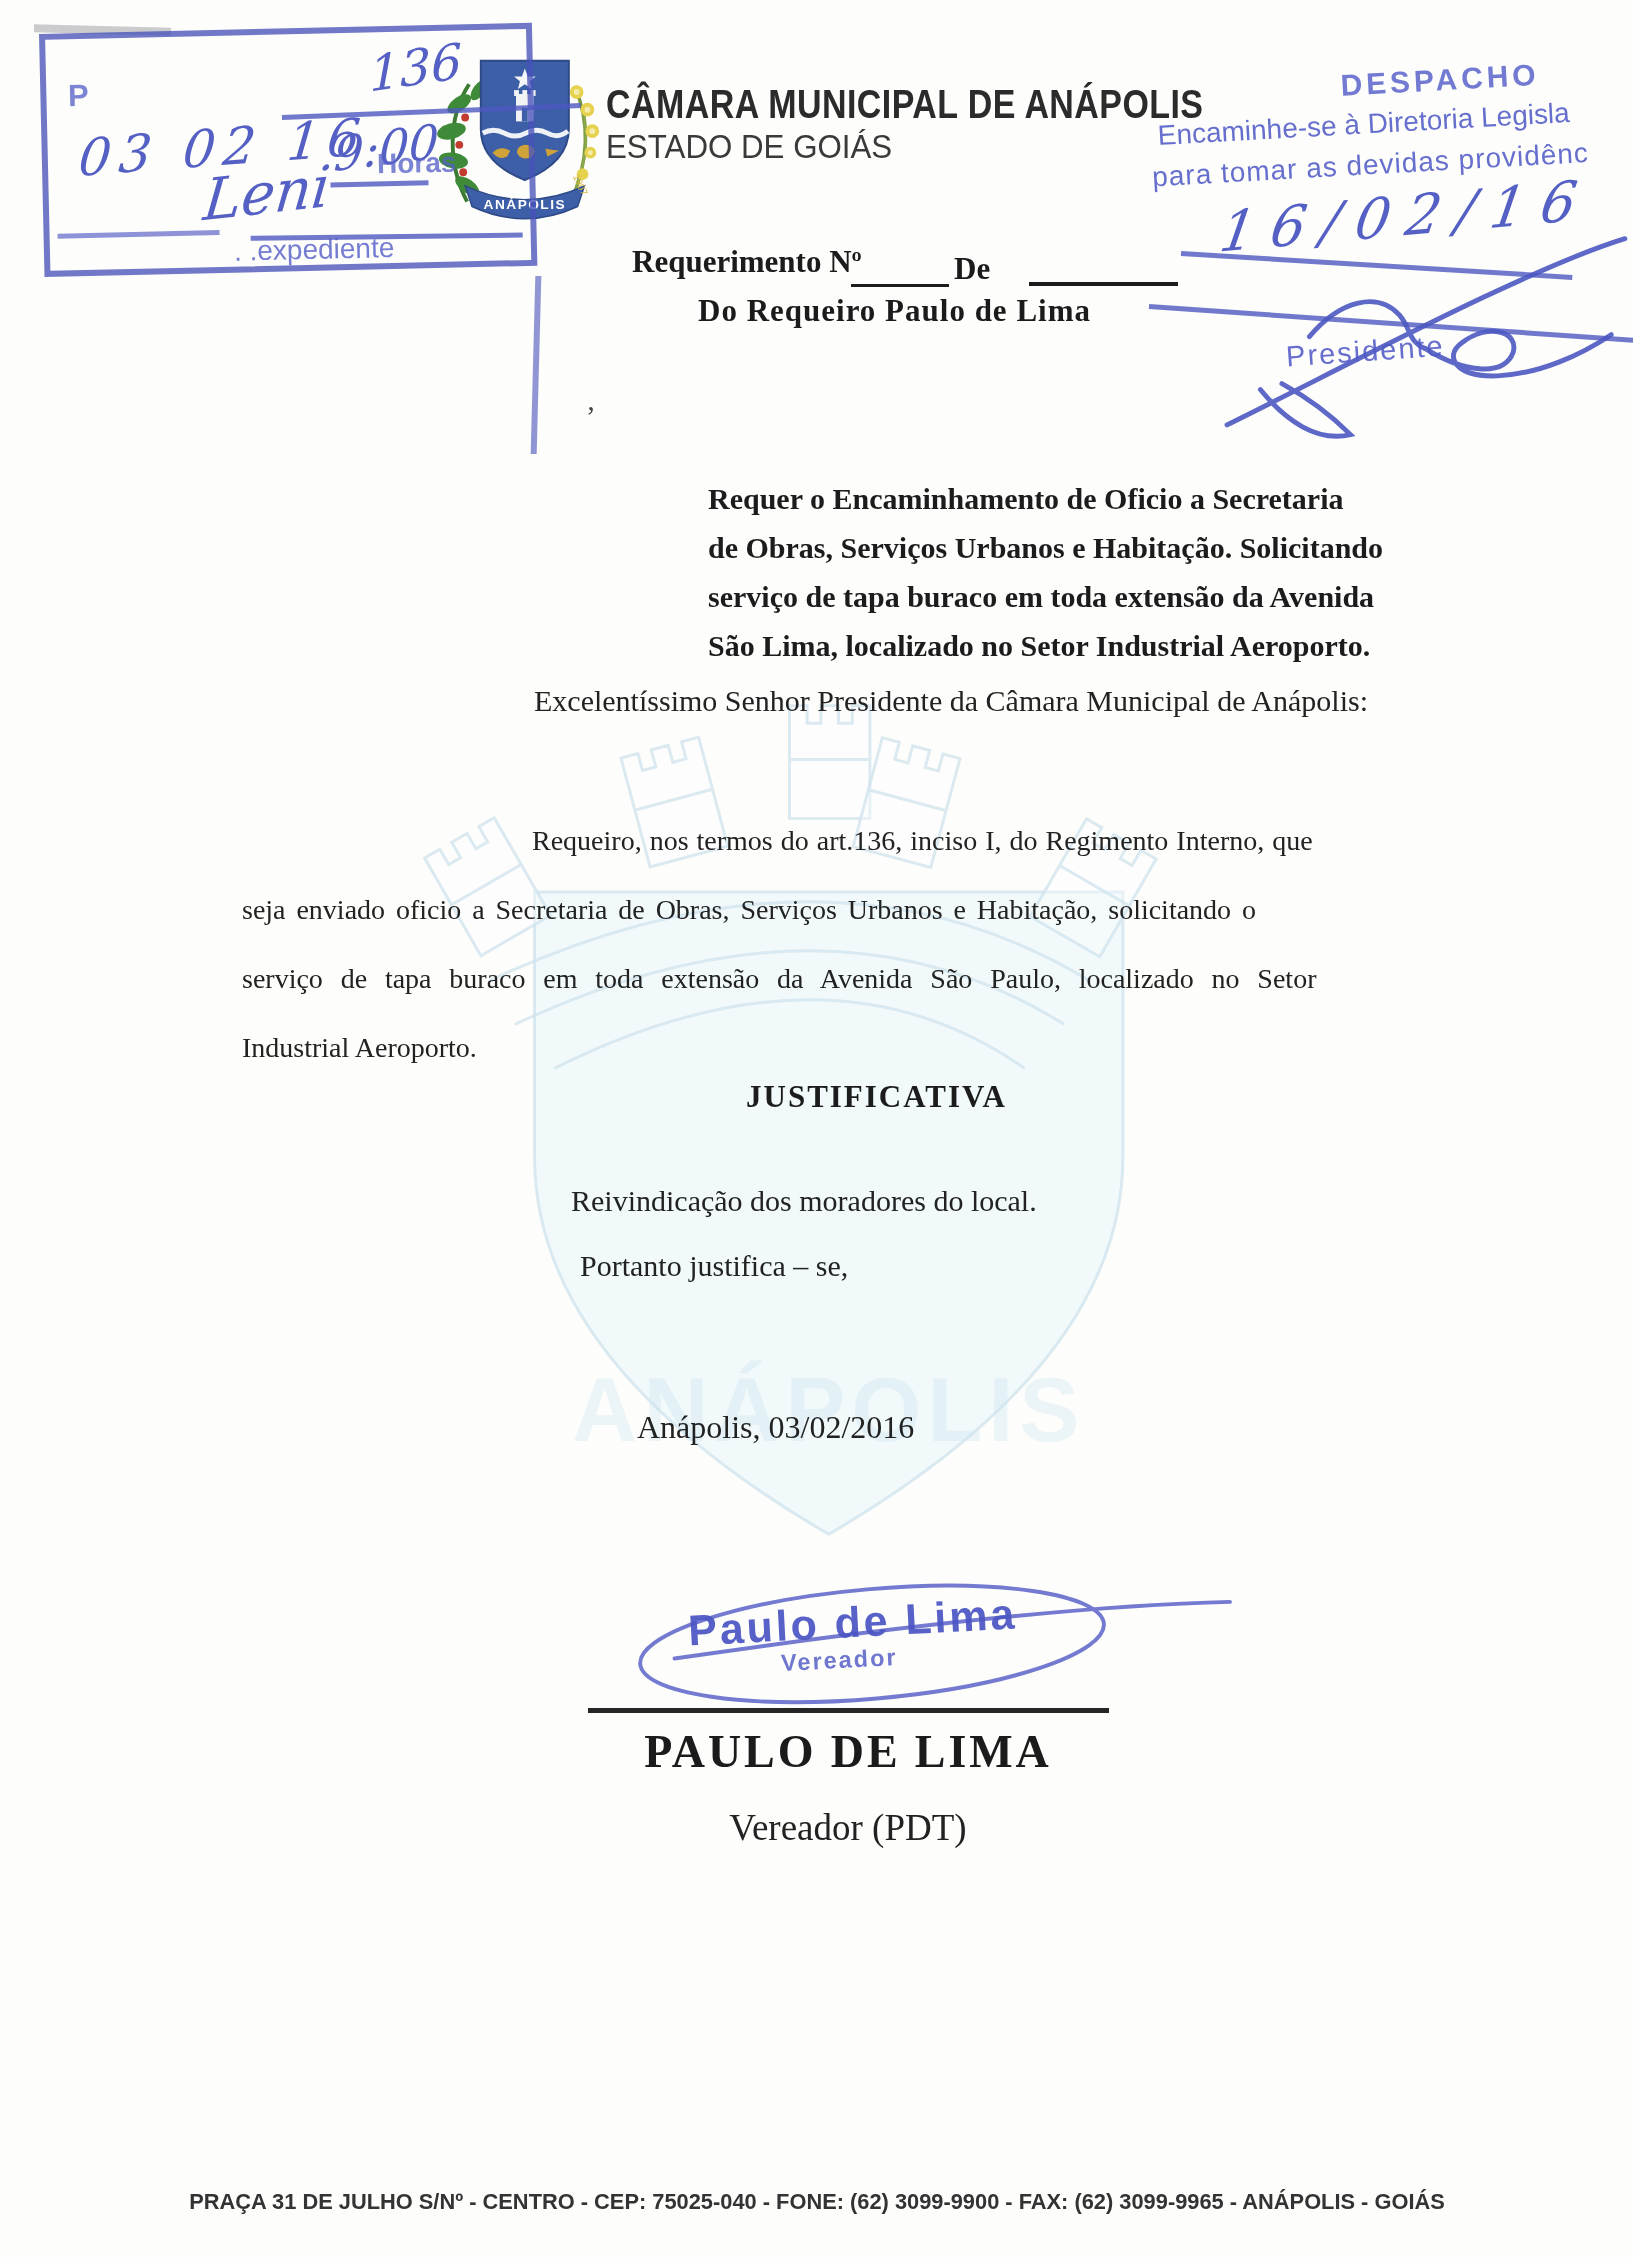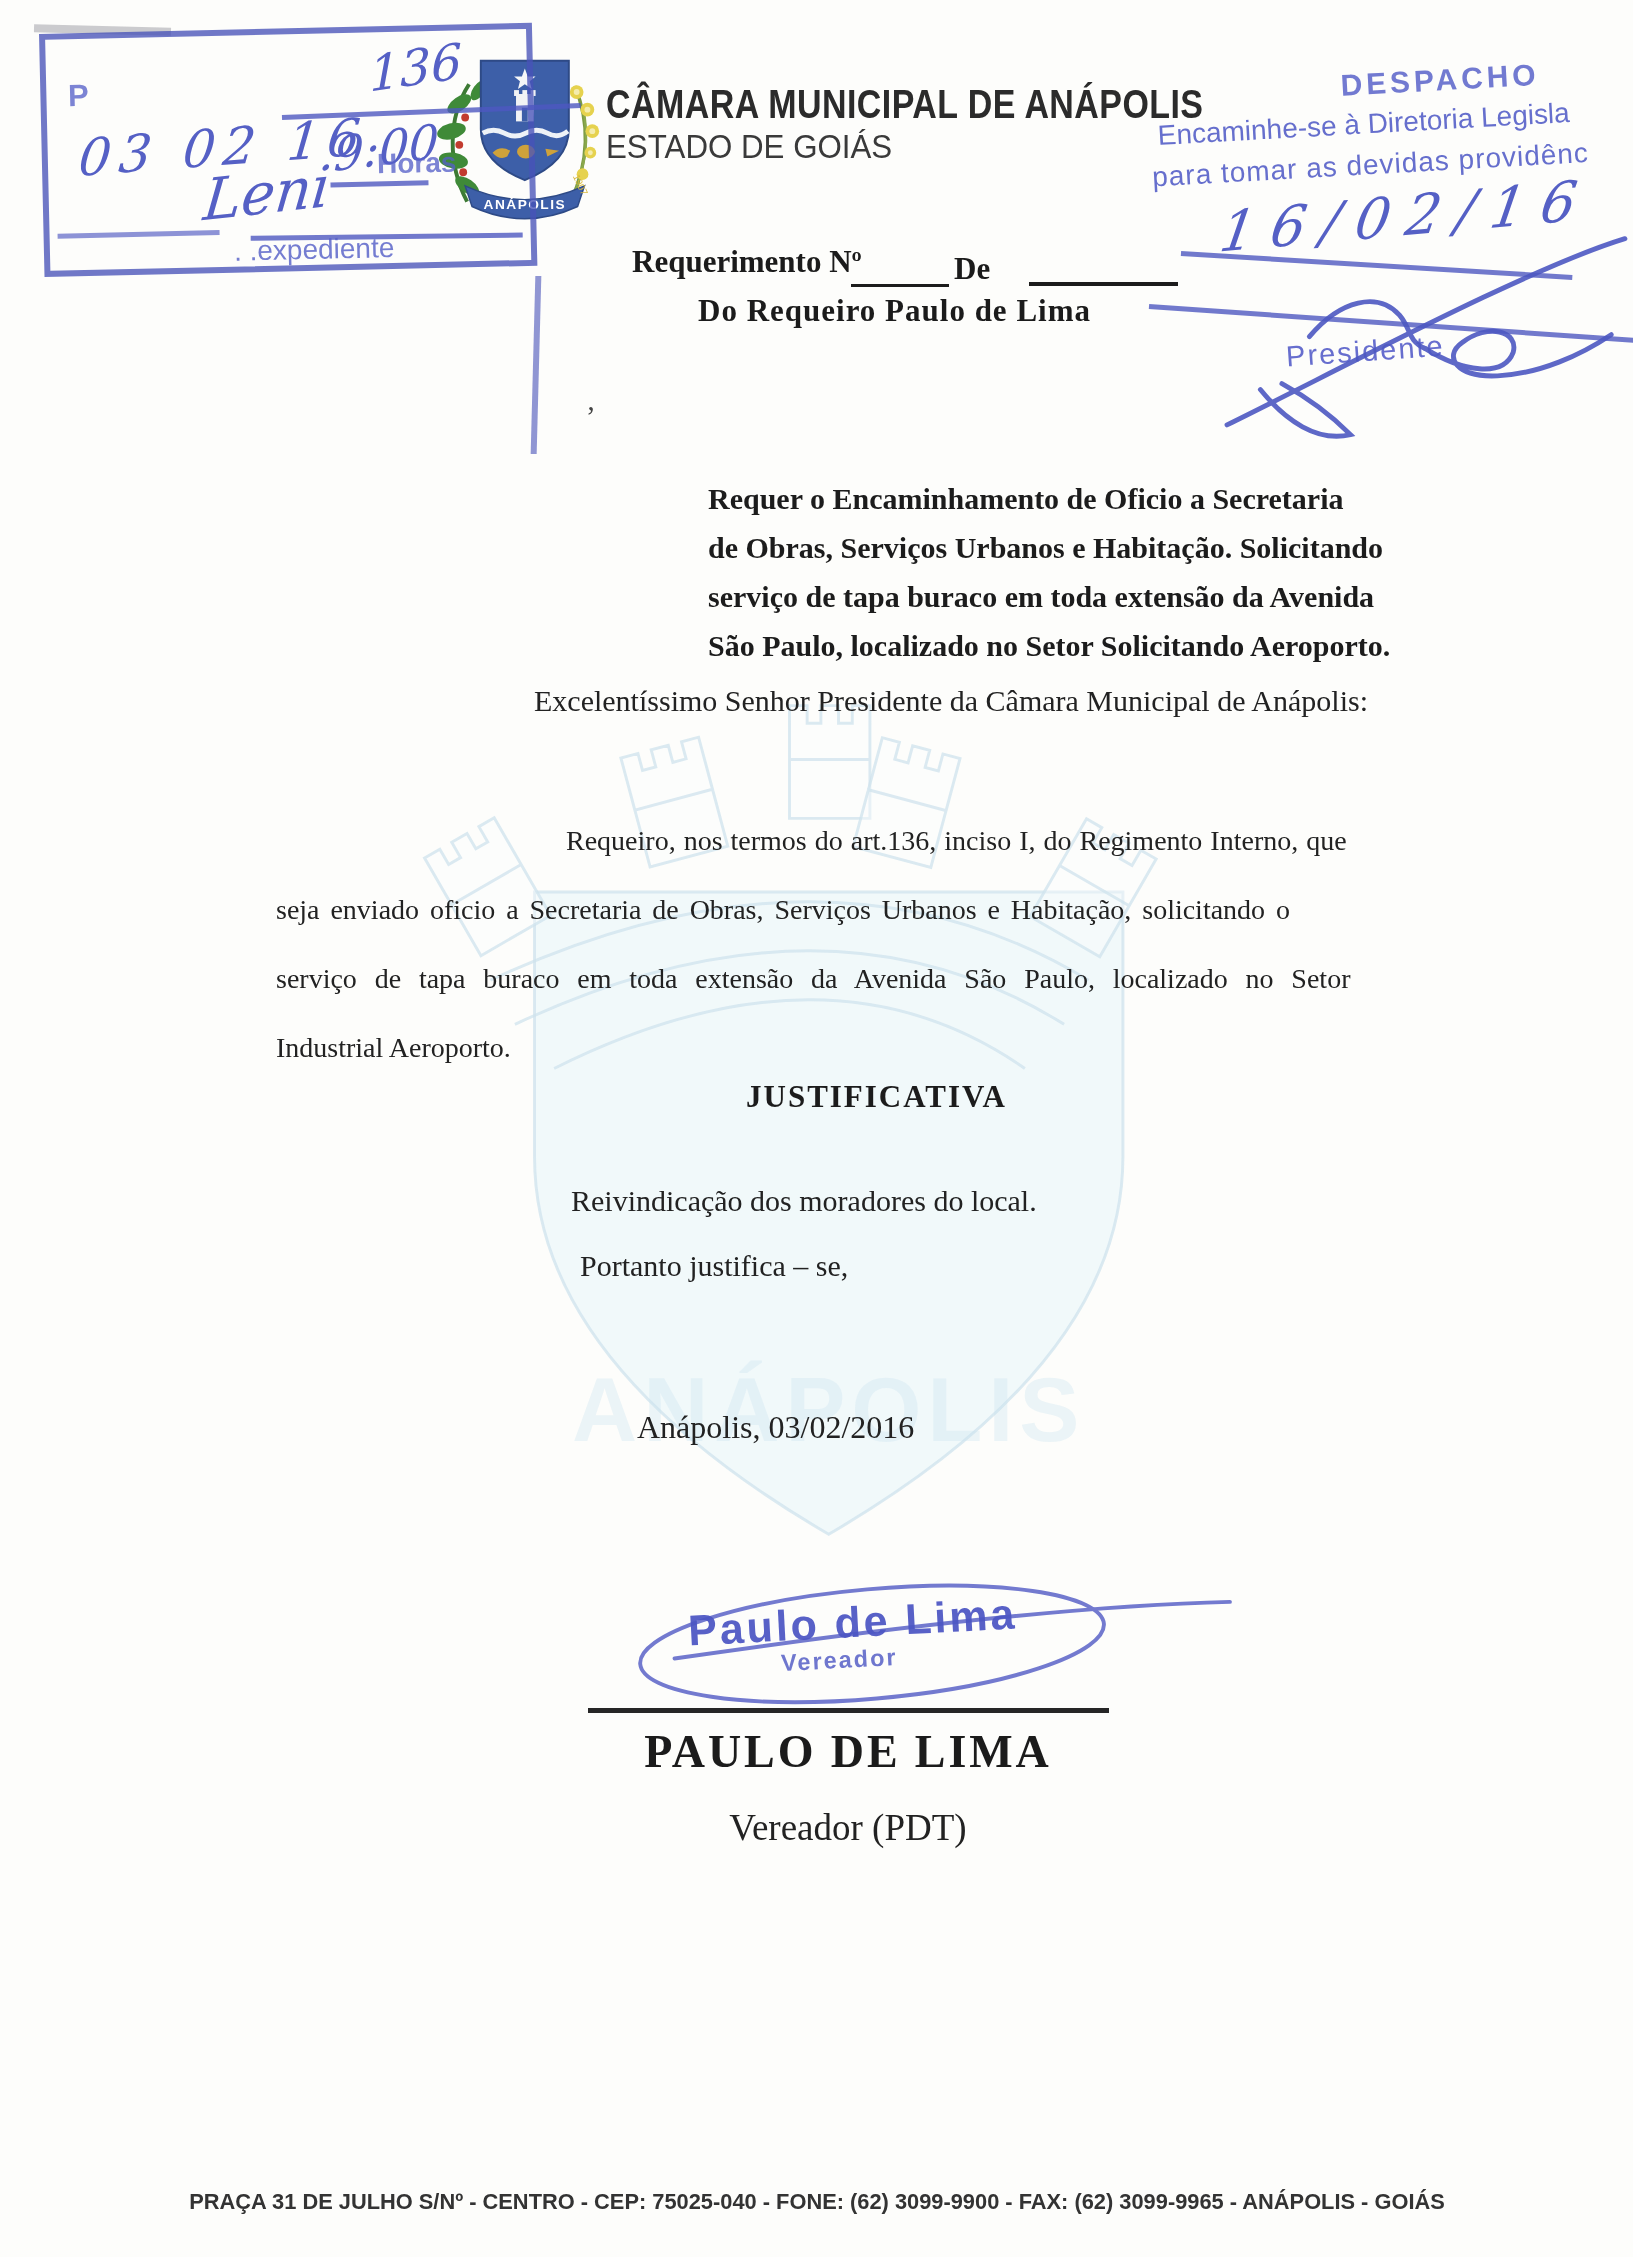--- a/index.html
+++ b/index.html
@@ -36,21 +36,21 @@
   .uline{background:#1c1c1c;height:3.9px;}
   
   .summary{
     left:696px;top:474px;width:774px;
     font-weight:bold;font-size:30px;line-height:49px;color:#1c1c1c;margin-left:12px;
   }
   .summary div{white-space:nowrap;}
   
   .salutation{left:534px;top:684px;font-size:30px;white-space:nowrap;color:#222;}
   .body-par{left:242px;top:806px;width:1220px;font-size:28px;line-height:69px;color:#222;}
-  .body-par div{white-space:nowrap;margin-left:34px;}
+  .body-par div{white-space:nowrap;}
   .bl0{padding-left:290px;word-spacing:1px;}
   .bl1{word-spacing:3.9px;}
   .bl2{word-spacing:10.8px;}
   .just-title{left:730px;top:1079px;font-weight:bold;font-size:31px;letter-spacing:2px;color:#1c1c1c;white-space:nowrap;margin-left:16px;}
   .just-l1{left:571px;top:1184px;font-size:30px;white-space:nowrap;color:#222;}
   .just-l2{left:580px;top:1249px;font-size:30px;white-space:nowrap;color:#222;}
   .dateline{left:637px;top:1409px;font-size:32px;white-space:nowrap;color:#222;}
   
   .sig-line{left:588px;top:1708px;width:521px;height:4.9px;background:#262626;}
   .signer-name{left:0;top:1725px;width:1696px;text-align:center;font-weight:bold;font-size:46px;letter-spacing:2.9px;color:#1b1b1b;}
@@ -233,21 +233,21 @@
   <div class="abs req-row req-label">Requerimento Nº</div>
   <div class="abs uline" style="left:851px;top:284px;width:98px;height:2.9px;"></div>
   <div class="abs req-row req-de">De</div>
   <div class="abs uline" style="left:1029px;top:282px;width:149px;"></div>
   <div class="abs req-row req-author">Do Requeiro Paulo de Lima</div>
 
   <div class="abs summary">
     <div>Requer o Encaminhamento de Oficio a Secretaria</div>
     <div>de Obras, Serviços Urbanos e Habitação. Solicitando</div>
     <div>serviço de tapa buraco em toda extensão da Avenida</div>
-    <div>São Paulo, localizado no Setor Solicitando Aeroporto.</div>
+    <div>São Lima, localizado no Setor Industrial Aeroporto.</div>
   </div>
 
   <div class="abs salutation">Excelentíssimo Senhor Presidente da Câmara Municipal de Anápolis:</div>
 
   <div class="abs body-par">
     <div class="bl0">Requeiro, nos termos do art.136, inciso I, do Regimento Interno, que</div>
     <div class="bl1">seja enviado oficio a Secretaria de Obras, Serviços Urbanos e Habitação, solicitando o</div>
     <div class="bl2">serviço de tapa buraco em toda extensão da Avenida São Paulo, localizado no Setor</div>
     <div class="bl3">Industrial Aeroporto.</div>
   </div>

